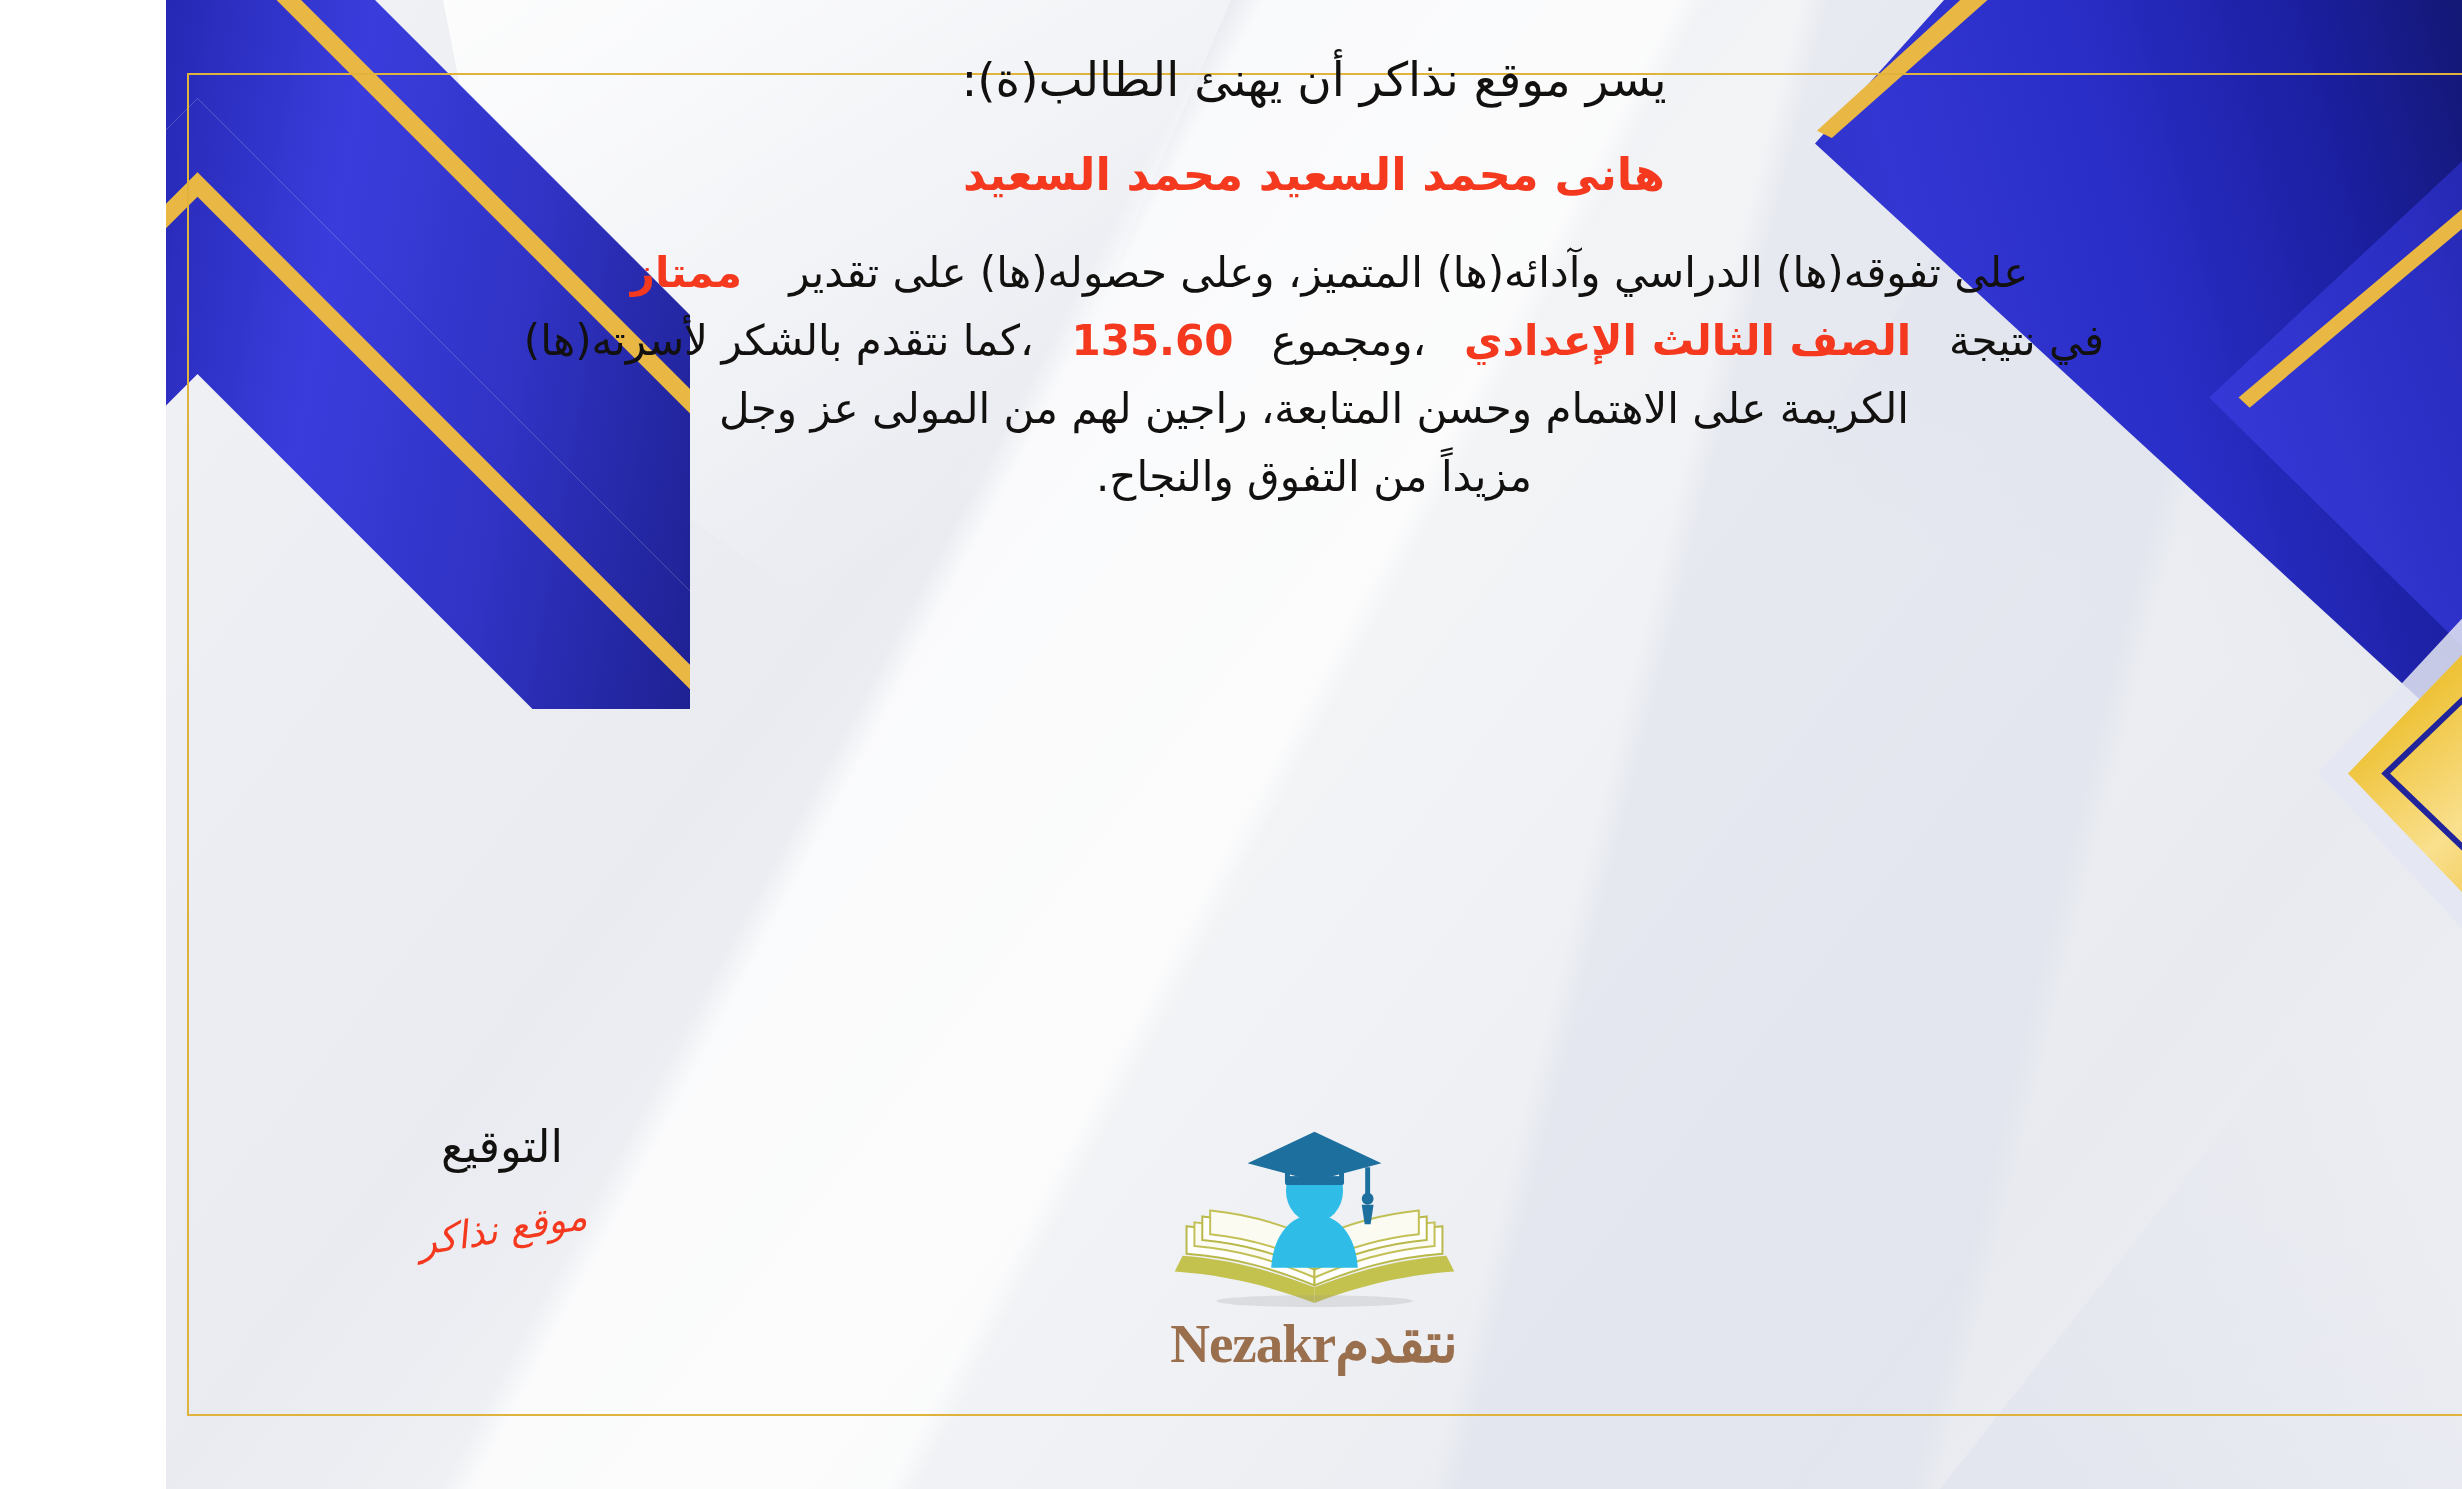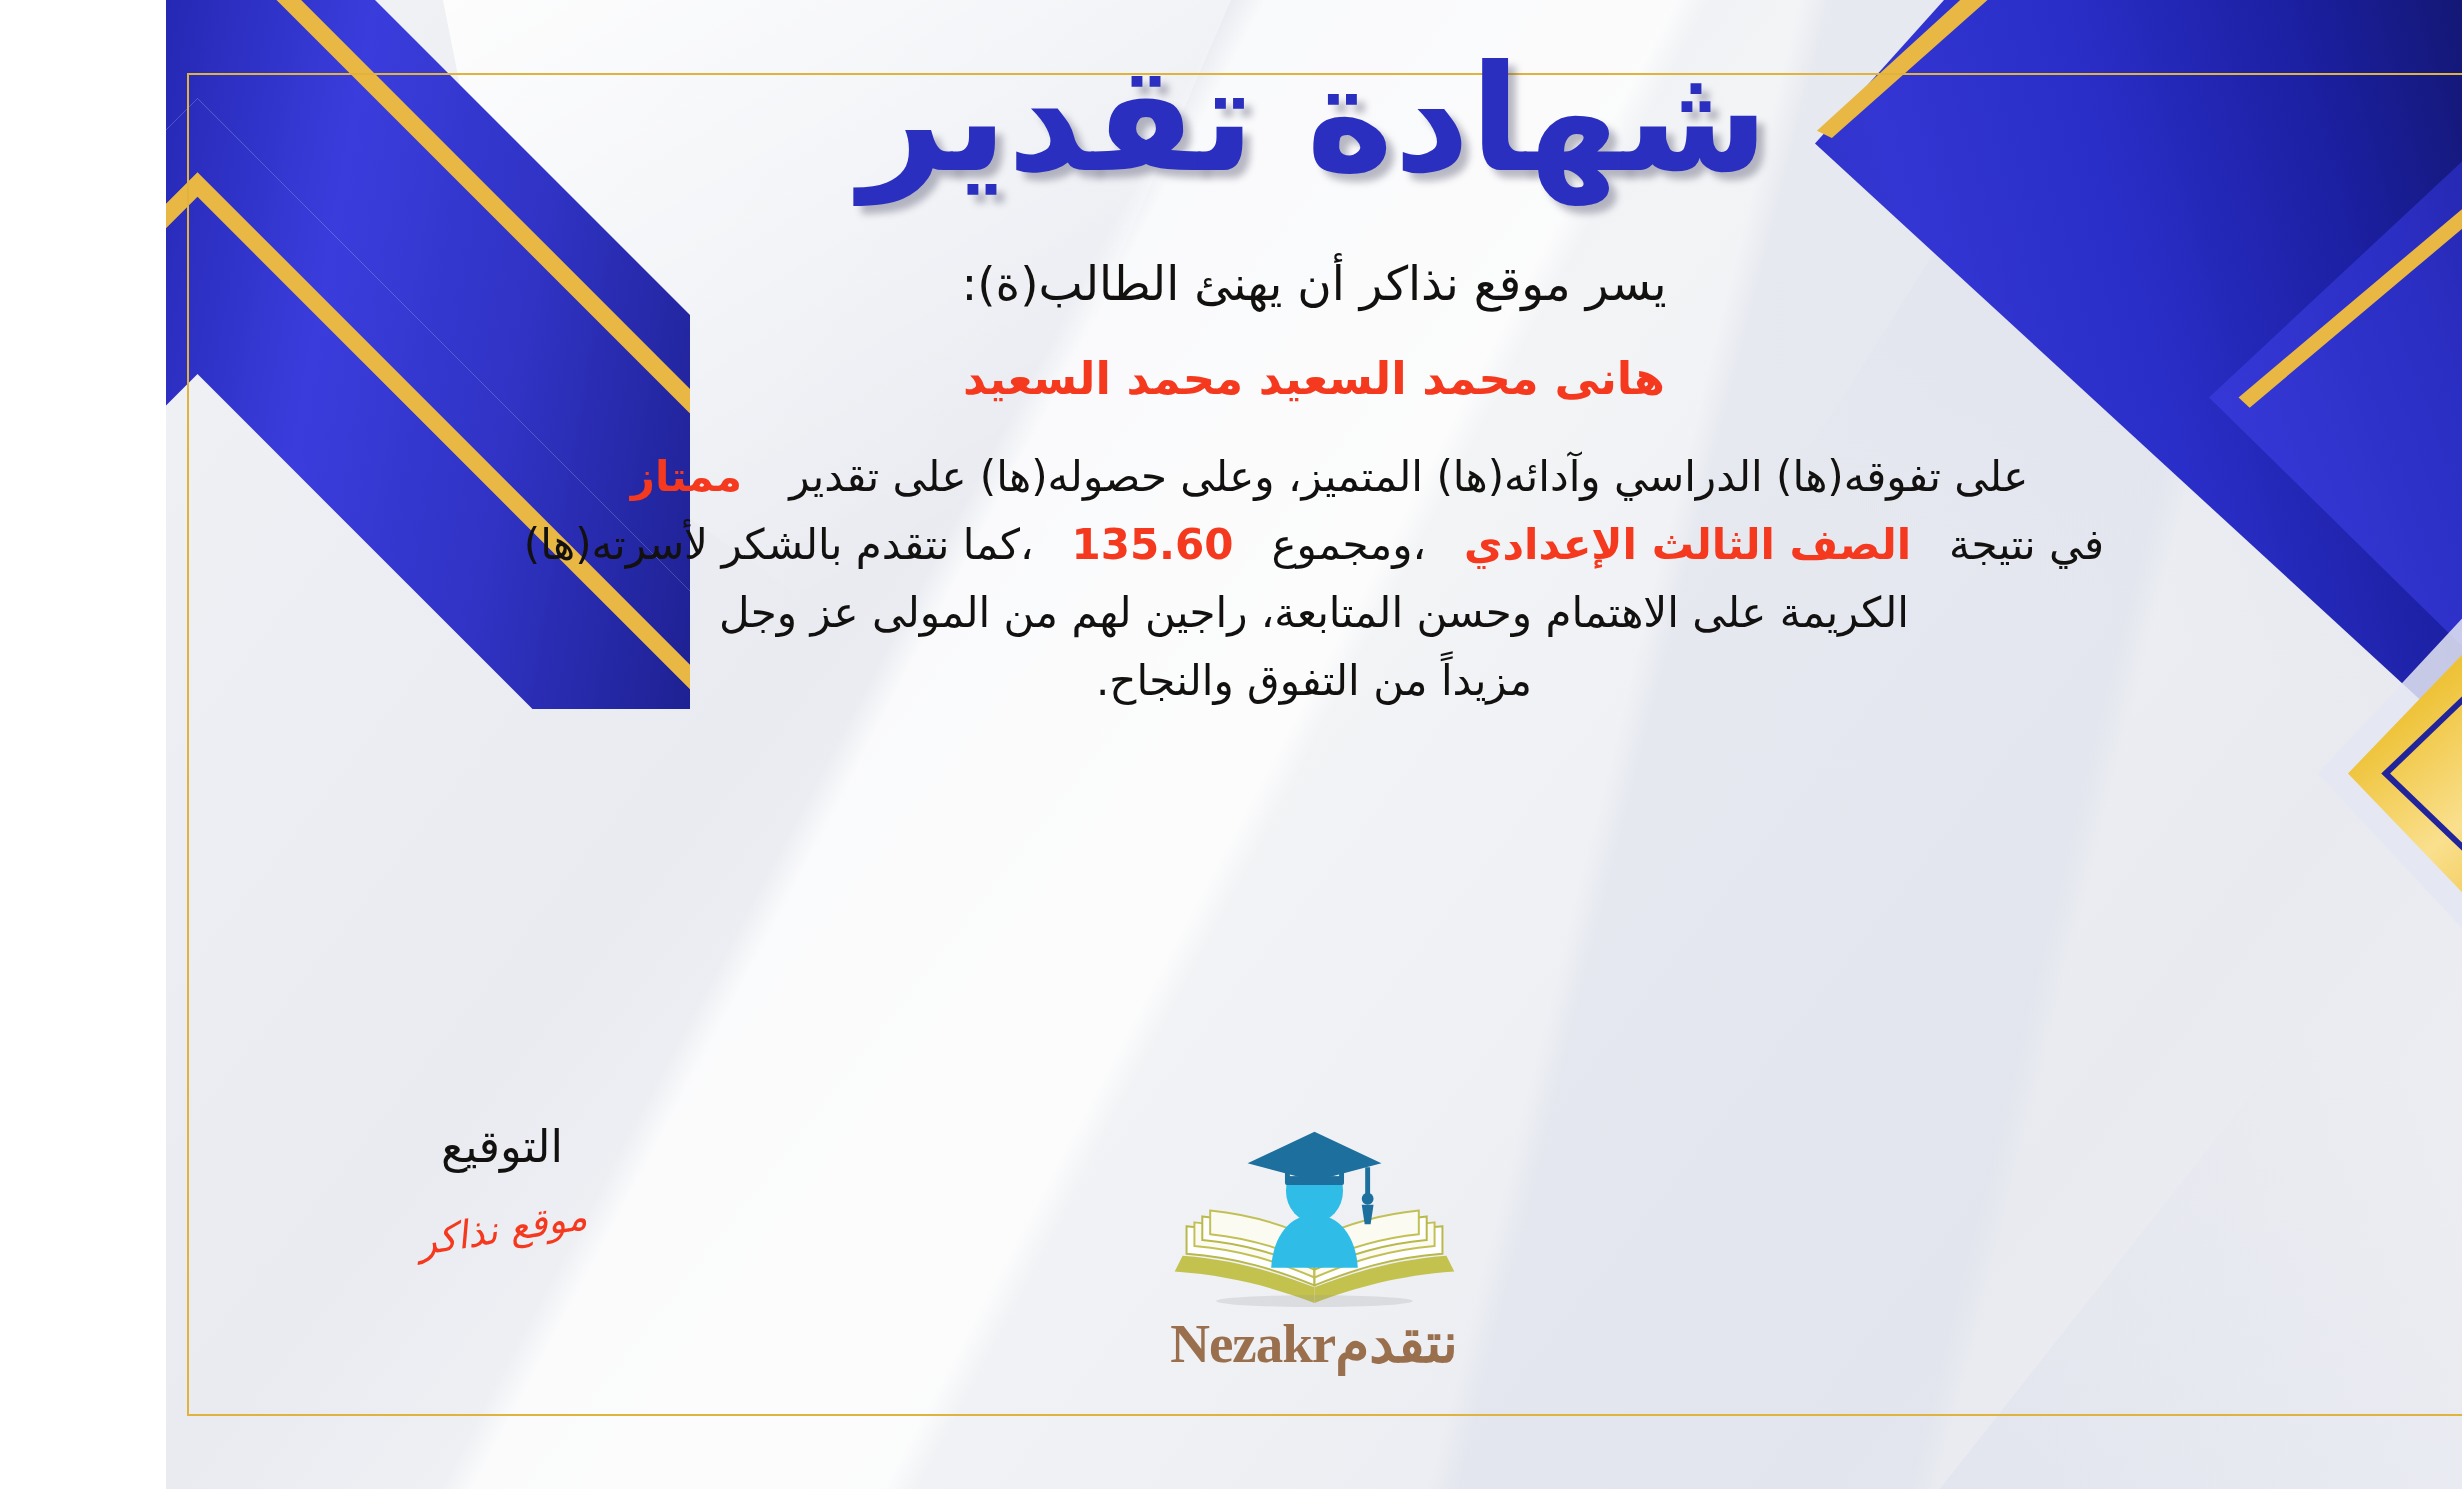--- a/index.html
+++ b/index.html
@@ -244,21 +244,20 @@
   <div class="corner deco-tr2-gold"></div>
 
   <div class="corner deco-gold-chev-shadow"></div>
   <div class="corner deco-gold-chev"></div>
   <div class="corner deco-gold-chev-line"></div>
 
   <div class="gold-frame"></div>
 
   <div class="content">
 
-    <div class="title">شهادة تقدير</div>
 
     <div class="body-block">
 
       <div class="line intro-line">يسر موقع نذاكر أن يهنئ الطالب(ة):</div>
 
       <div class="line student-name">هانى محمد السعيد محمد السعيد</div>
 
       <div class="line para">
         <span>على تفوقه(ها) الدراسي وآدائه(ها) المتميز، وعلى حصوله(ها) على تقدير</span>
         <span class="hl sp-r">ممتاز</span>

